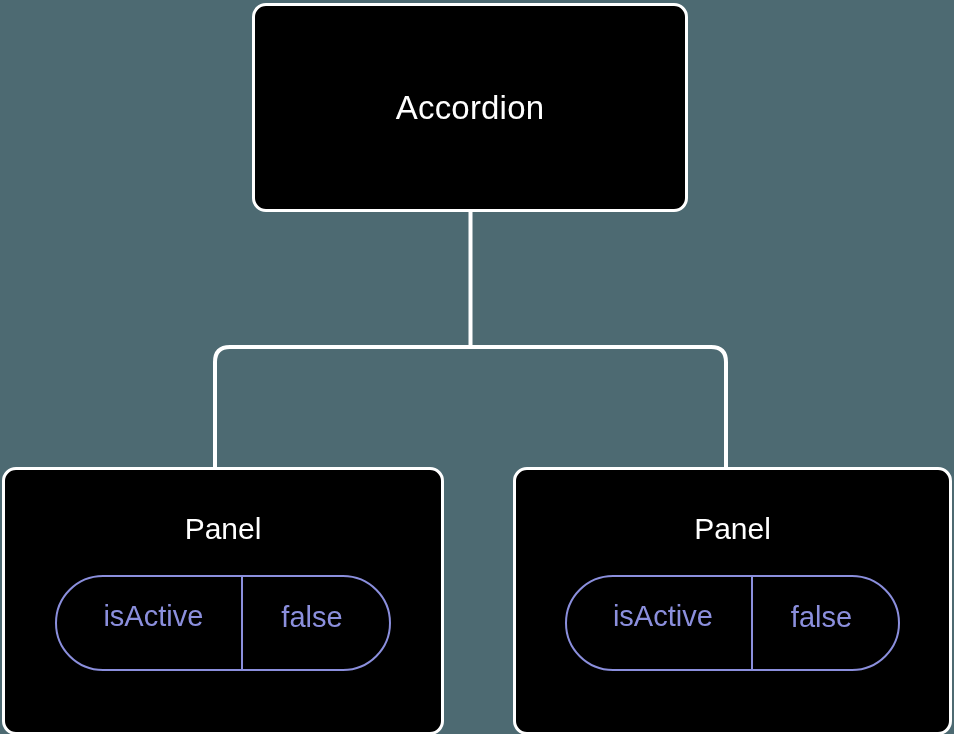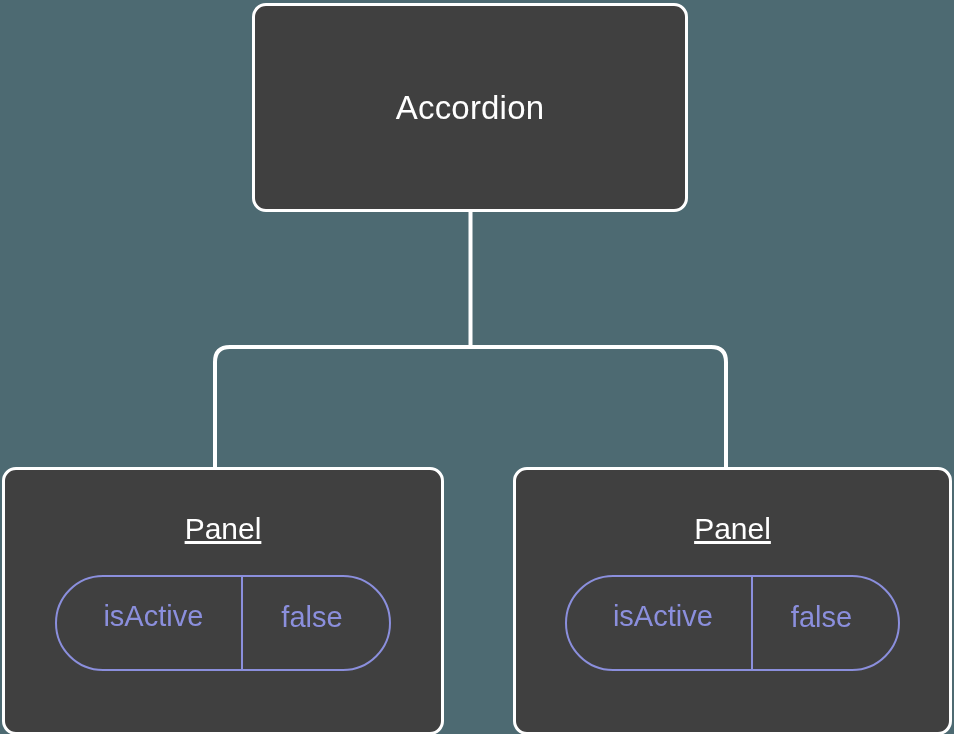--- a/index.html
+++ b/index.html
@@ -30,21 +30,21 @@
     height: 734px;
     z-index: 1;
     pointer-events: none;
   }
 
   
   .node {
     position: absolute;
     z-index: 2;
     box-sizing: border-box;
-    background: #404040;
+    background: #000000;
     border: 3px solid #ffffff;
     border-radius: 14px;
     display: flex;
     flex-direction: column;
     align-items: center;
   }
 
   .node-root {
     left: 252px;
     top: 3px;
@@ -68,21 +68,20 @@
   }
   .node-panel-left  { left: 2px;   width: 442px; }
   .node-panel-right { left: 513px; width: 439px; }
 
   .node-title-panel {
     color: #ffffff;
     font-size: 30px;
     font-weight: 400;
     line-height: 1;
     margin-bottom: 31px;
-    text-decoration: underline;
   }
 
   
   .pill {
     box-sizing: border-box;
     display: flex;
     align-items: stretch;
     height: 96px;
     border: 2px solid #8b8fdd;
     border-radius: 48px;

